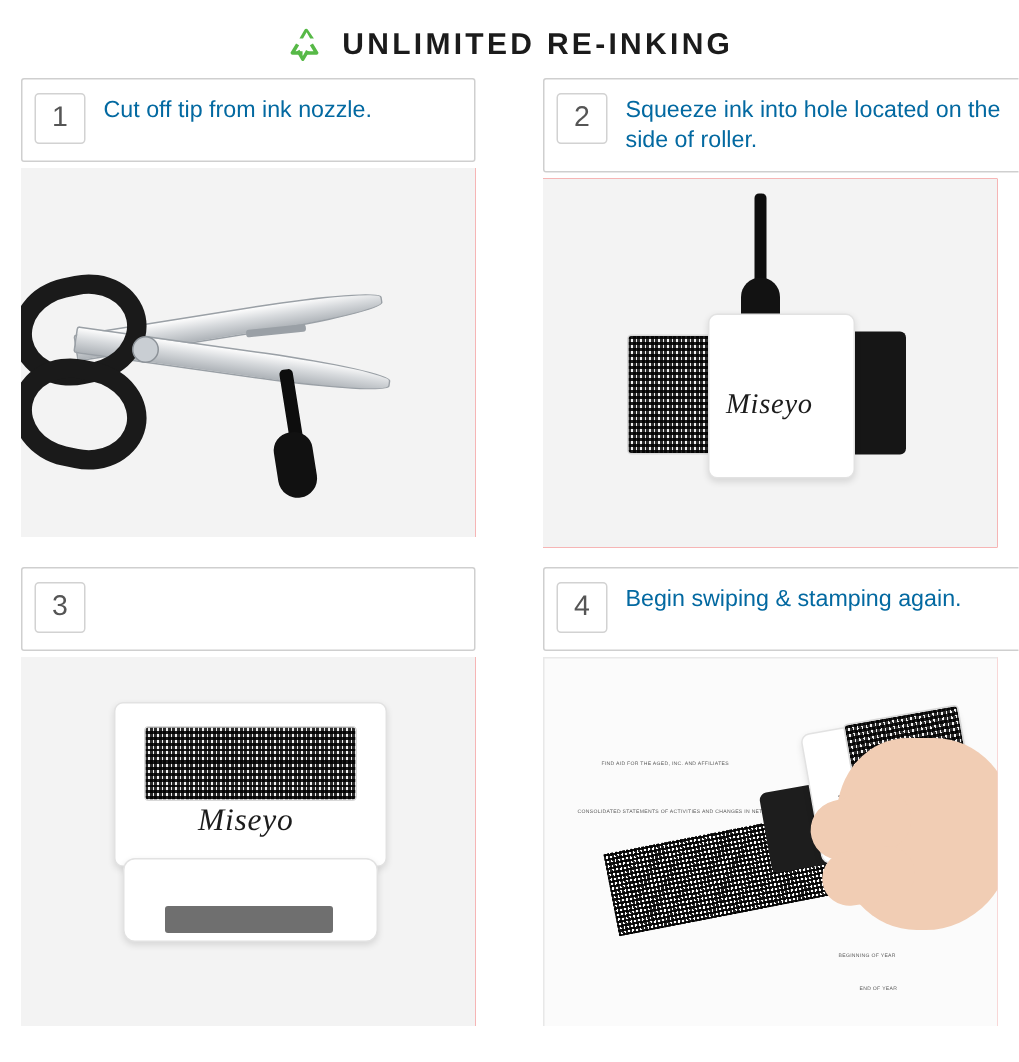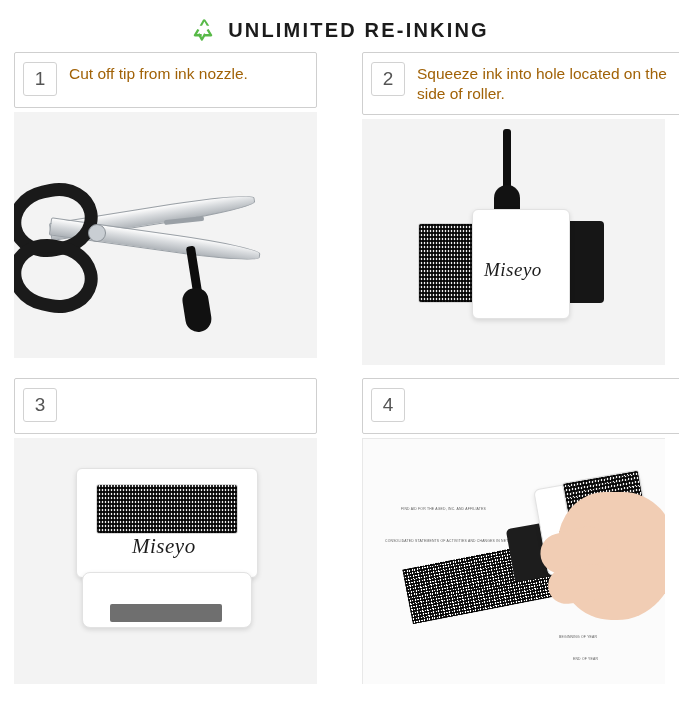--- a/index.html
+++ b/index.html
@@ -79,21 +79,21 @@
     align-items: center;
     justify-content: center;
     font-size: 19px;
     color: #555555;
     margin-right: 12px;
     background: #fff;
   }
   .caption-text {
     font-size: 15.5px;
     line-height: 1.32;
-    color: #a16207;
+    color: #0369a1;
     padding-top: 2px;
   }
 
   
   .photo {
     position: relative;
     width: 303px;
     height: 246px;
     margin-top: 4px;
     overflow: hidden;
@@ -317,20 +317,21 @@
         <div class="body" style="left:6px; top:104px; width:168px; height:54px; border-radius:8px;"></div>
         <div class="cap" style="left:34px; top:136px; width:112px; height:18px; background:#6f6f6f; border-radius:2px;"></div>
       </div>
 
     </div>
   </div>
 
   <div class="cell wide">
     <div class="caption">
       <div class="num-badge">4</div>
+      <div class="caption-text">Begin swiping &amp; stamping again.</div>
     </div>
     <div class="photo wide">
       <div class="photo-bg" style="background:#e9e9e9;"></div>
 
       <div class="doc-sheet" style="left:0; top:0; width:303px; height:246px; background:#fbfbfb;">
         <div class="doc-line" style="left:38px; top:68px;">FIND AID FOR THE AGED, INC. AND AFFILIATES</div>
         <div class="doc-line" style="left:22px; top:100px;">CONSOLIDATED STATEMENTS OF ACTIVITIES AND CHANGES IN NET ASSETS</div>
         <div class="doc-line" style="left:196px; top:196px;">BEGINNING OF YEAR</div>
         <div class="doc-line" style="left:210px; top:218px;">END OF YEAR</div>
       </div>

